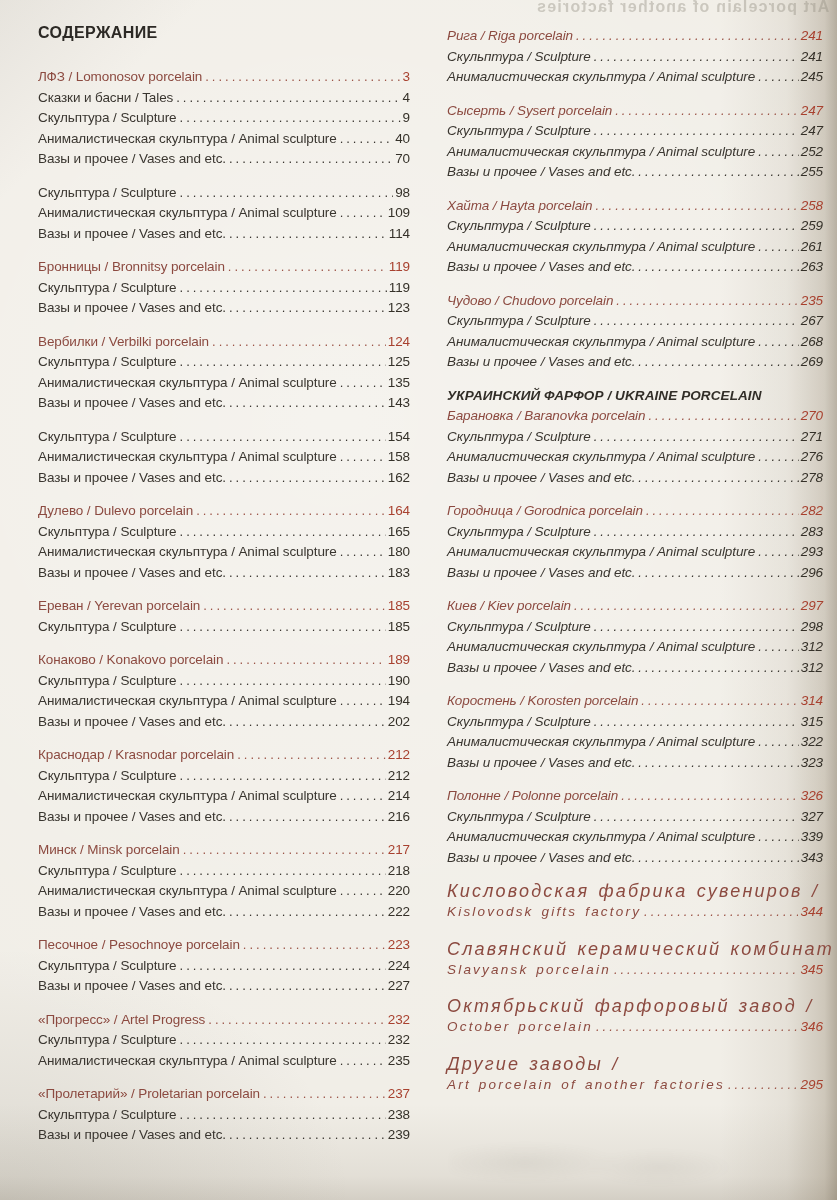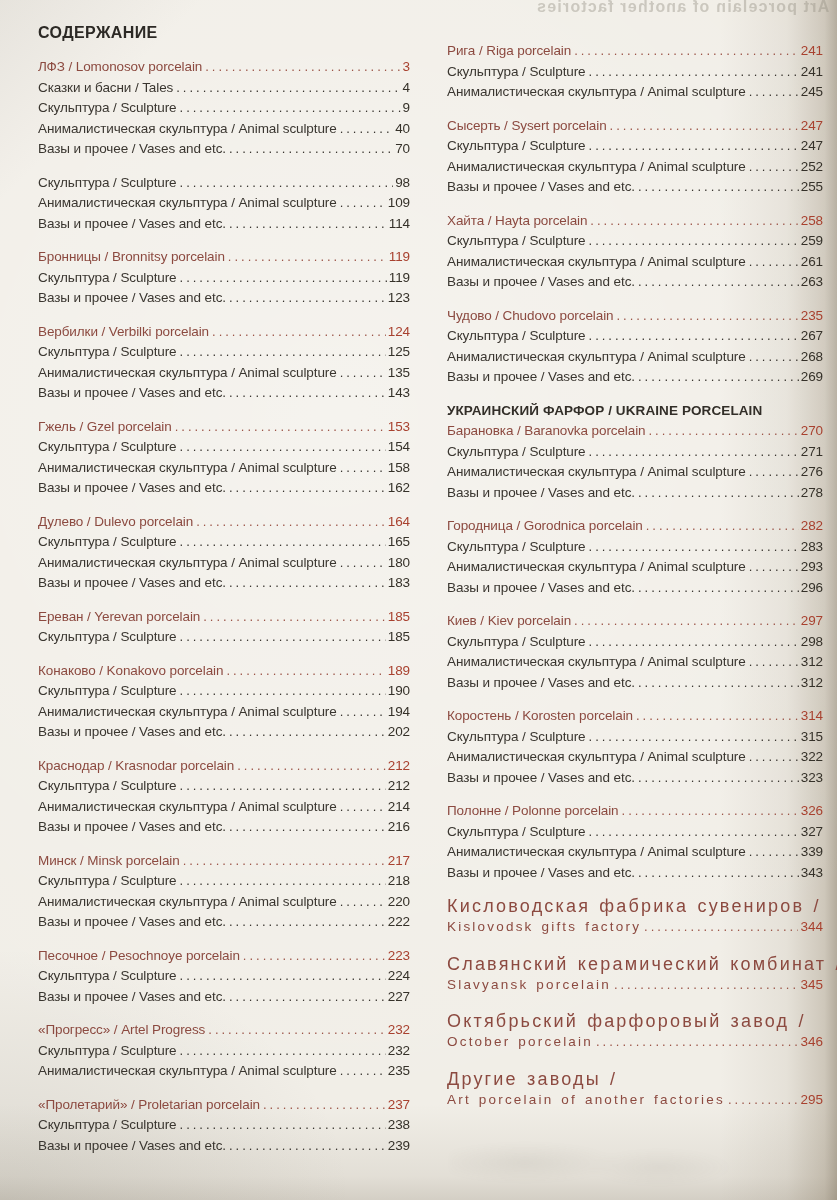--- a/index.html
+++ b/index.html
@@ -42,22 +42,22 @@
     filter: blur(2px);
   }
   .title {
     position: absolute;
     left: 38px; top: 24px;
     font-size: 16px; font-weight: 700;
     letter-spacing: 0.4px;
     color: #2c2925;
   }
   .col { position: absolute; }
-  .col-left  { left: 38px;  top: 57px; width: 372px; }
-  .col-right { left: 447px; top: 41px; width: 376px; }
+  .col-left  { left: 38px;  top: 67px; width: 372px; }
+  .col-right { left: 447px; top: 26px; width: 376px; font-style: italic; }
   .group { margin-bottom: 13px; }
   .row {
     display: flex;
     align-items: baseline;
     font-size: 13.5px;
     line-height: 20.5px;
     height: 20.5px;
     letter-spacing: -0.1px;
     white-space: nowrap;
   }
@@ -178,25 +178,20 @@
           <span class="dots"></span>
           <span class="pg">135</span>
         </div>
         <div class="row sub">
           <span class="lbl">Вазы и прочее / Vases and etc.</span>
           <span class="dots"></span>
           <span class="pg">143</span>
         </div>
       </div>
       <div class="group">
-        <div class="row factory">
-          <span class="lbl">Гжель / Gzel porcelain</span>
-          <span class="dots"></span>
-          <span class="pg">153</span>
-        </div>
         <div class="row sub">
           <span class="lbl">Скульптура / Sculpture</span>
           <span class="dots"></span>
           <span class="pg">154</span>
         </div>
         <div class="row sub">
           <span class="lbl">Анималистическая скульптура / Animal sculpture</span>
           <span class="dots"></span>
           <span class="pg">158</span>
         </div>

